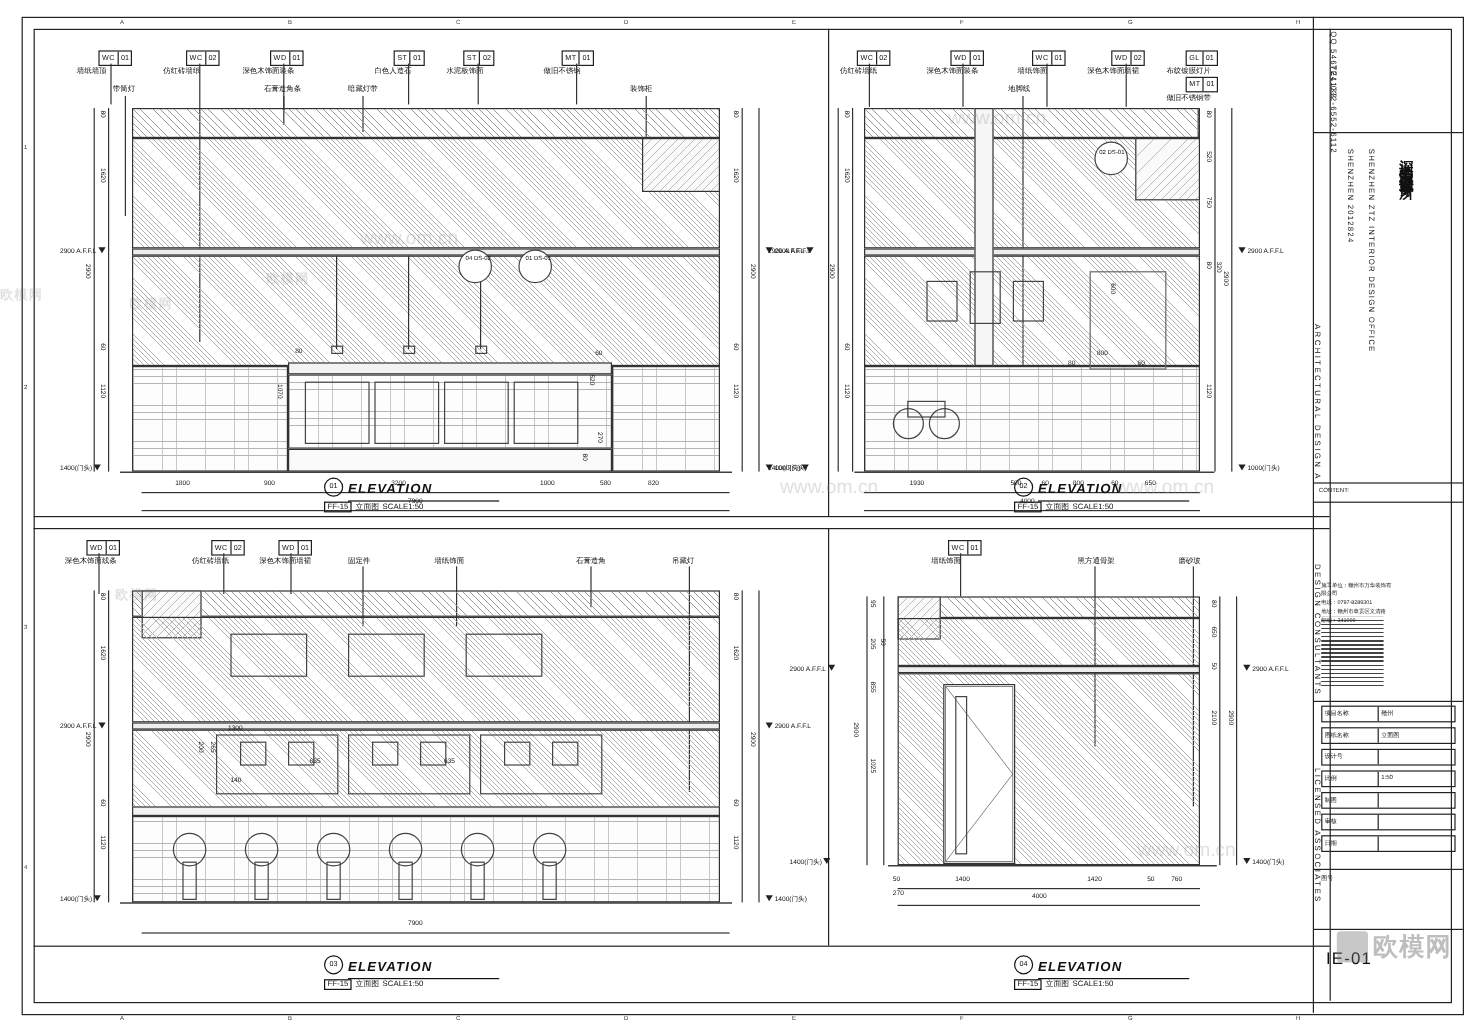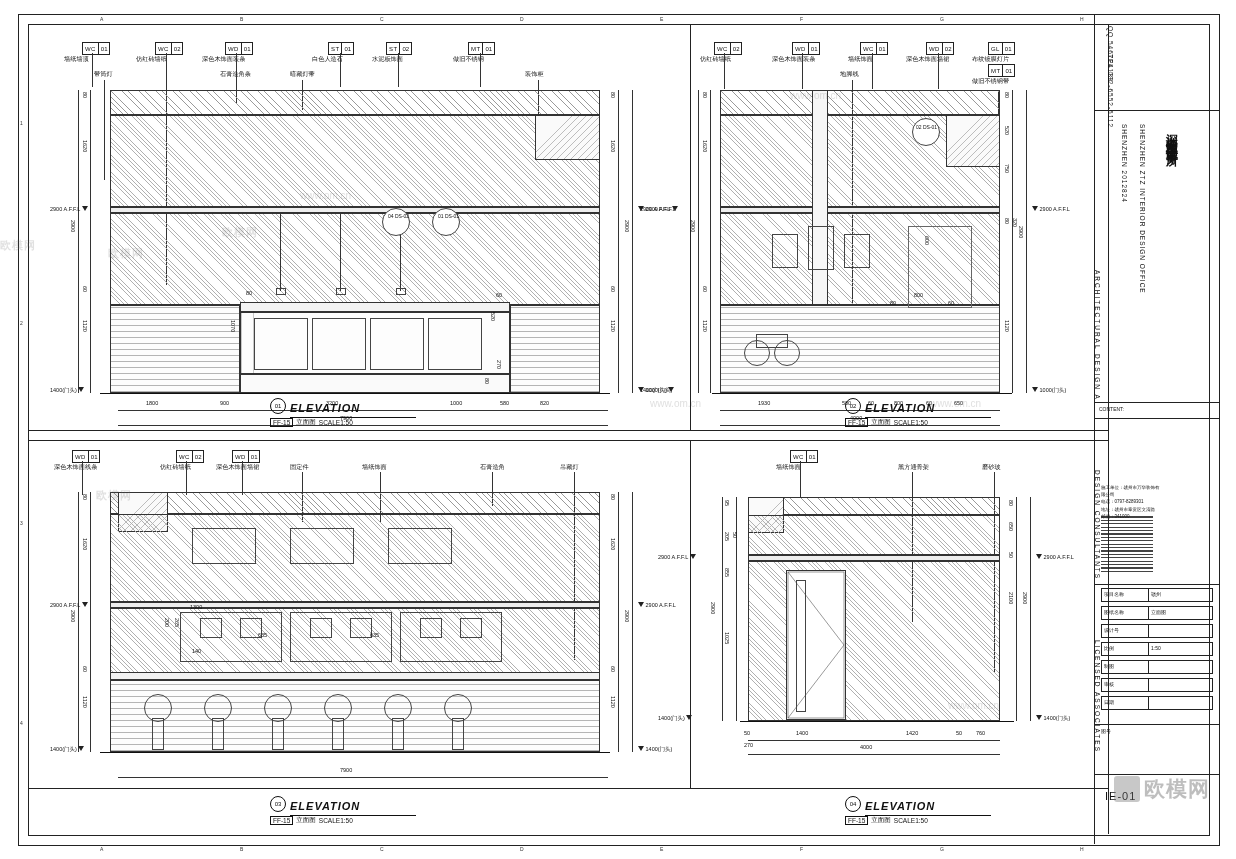--- a/index.html
+++ b/index.html
@@ -70,29 +70,29 @@
   .tb-vert{position:absolute;writing-mode:vertical-rl;text-orientation:mixed;font-size:11px;letter-spacing:2px;}
   .tb-vert.small{font-size:6.5px;letter-spacing:1px;}
   .tb-box{position:absolute;border:0.7px solid #222;box-sizing:border-box;font-size:5px;}
   .tb-line{position:absolute;background:#222;}
 
   
   .stripv{position:absolute;writing-mode:vertical-rl;text-orientation:mixed;font-size:6.5px;letter-spacing:2px;color:#111;}
 
   
   .wm{position:absolute;color:rgba(120,120,120,0.22);font-size:11px;font-weight:bold;letter-spacing:1px;pointer-events:none;}
-  .wm2{position:absolute;color:rgba(150,150,150,0.3);font-size:10px;pointer-events:none;}
+  .wm2{position:absolute;color:rgba(150,150,150,0.3);font-size:16px;pointer-events:none;}
   .wmbig{position:absolute;right:26px;bottom:56px;display:flex;align-items:center;gap:4px;pointer-events:none;}
   .wmbig .sq{width:26px;height:26px;background:rgba(110,110,110,0.38);border-radius:3px;}
   .wmbig .tx{font-size:21px;font-weight:bold;color:rgba(110,110,110,0.45);letter-spacing:1px;}
 
   
   .circle{position:absolute;border:0.6px solid #444;border-radius:50%;}
   .rect{position:absolute;border:0.6px solid #444;}
-  .sheetno{position:absolute;font-size:11px;letter-spacing:1px;}
+  .sheetno{position:absolute;font-size:14px;letter-spacing:1px;}
 </style>
 </head>
 <body>
 
 <div class="sheet">
 
   <div class="frame-outer"></div>
   <div class="frame-inner"></div>
 
   <div class="tick" style="left:100px;top:16px;">A</div>

